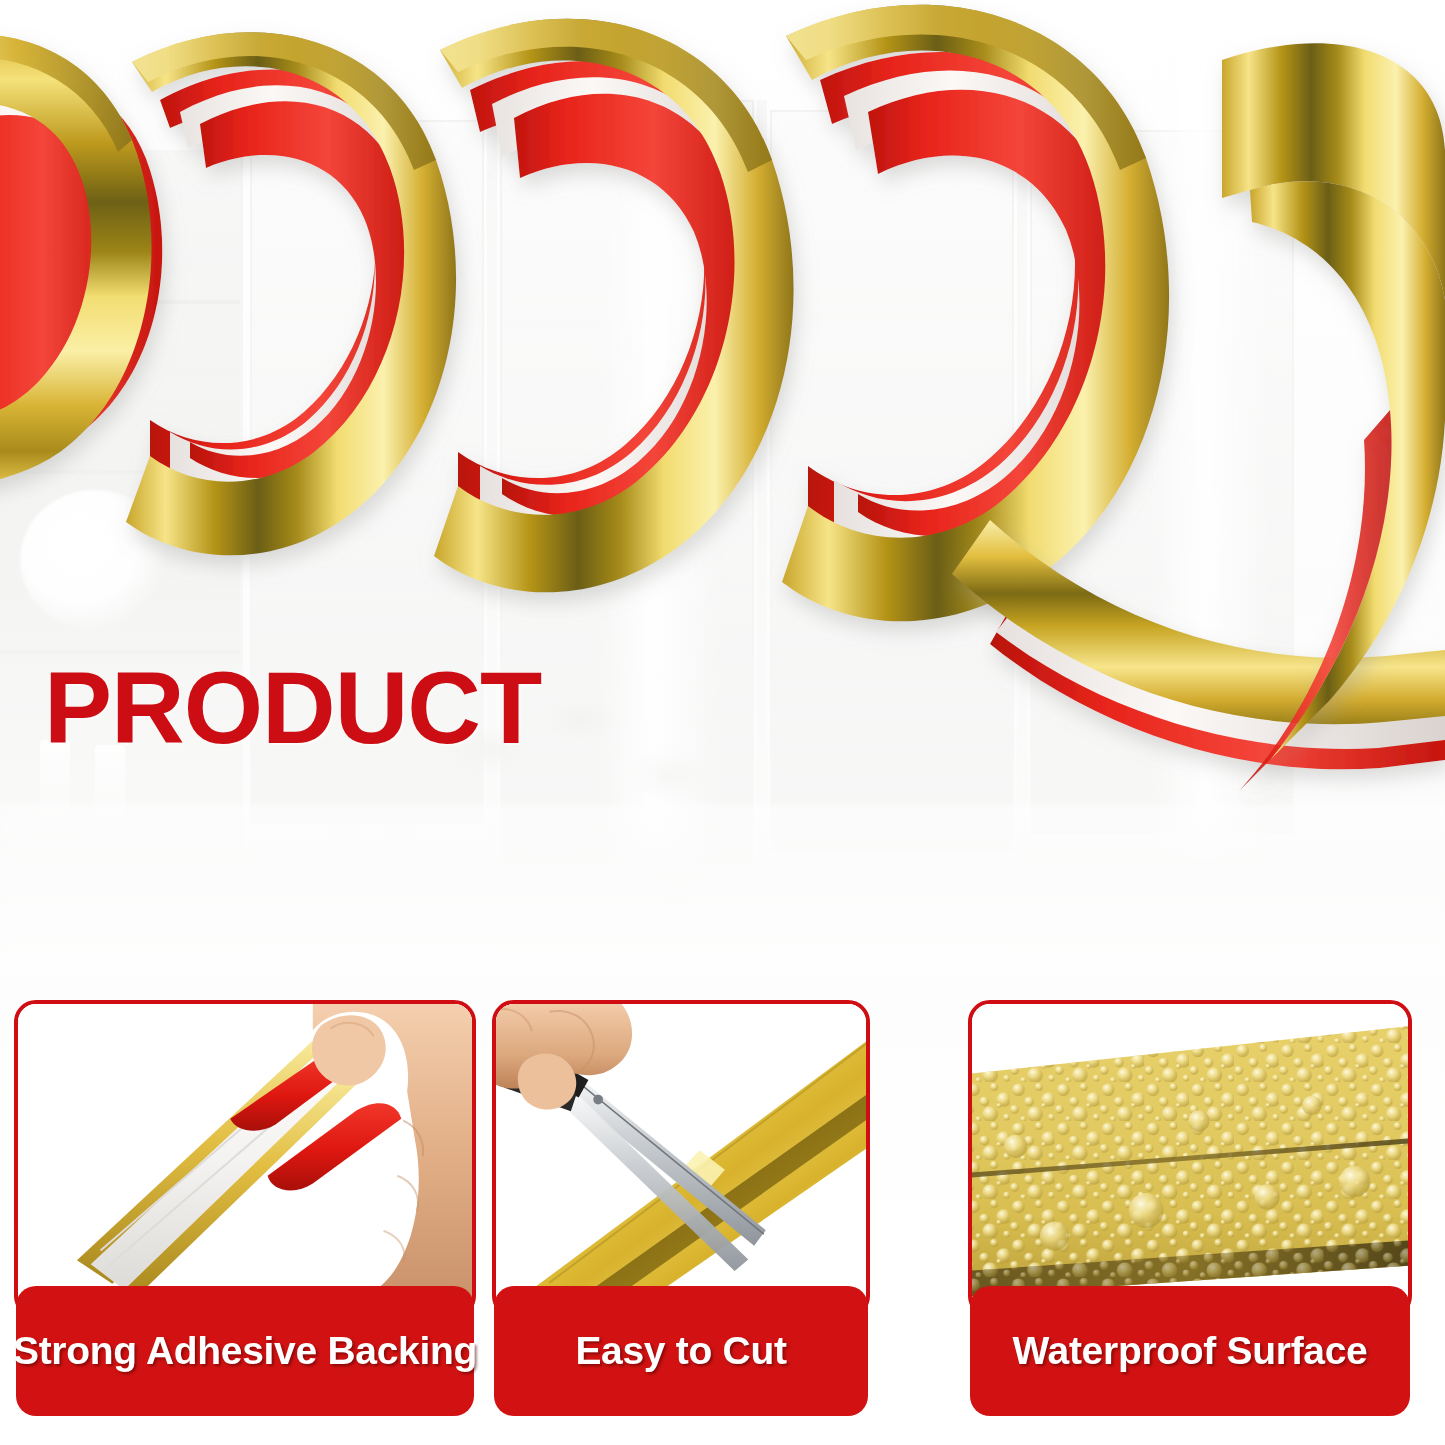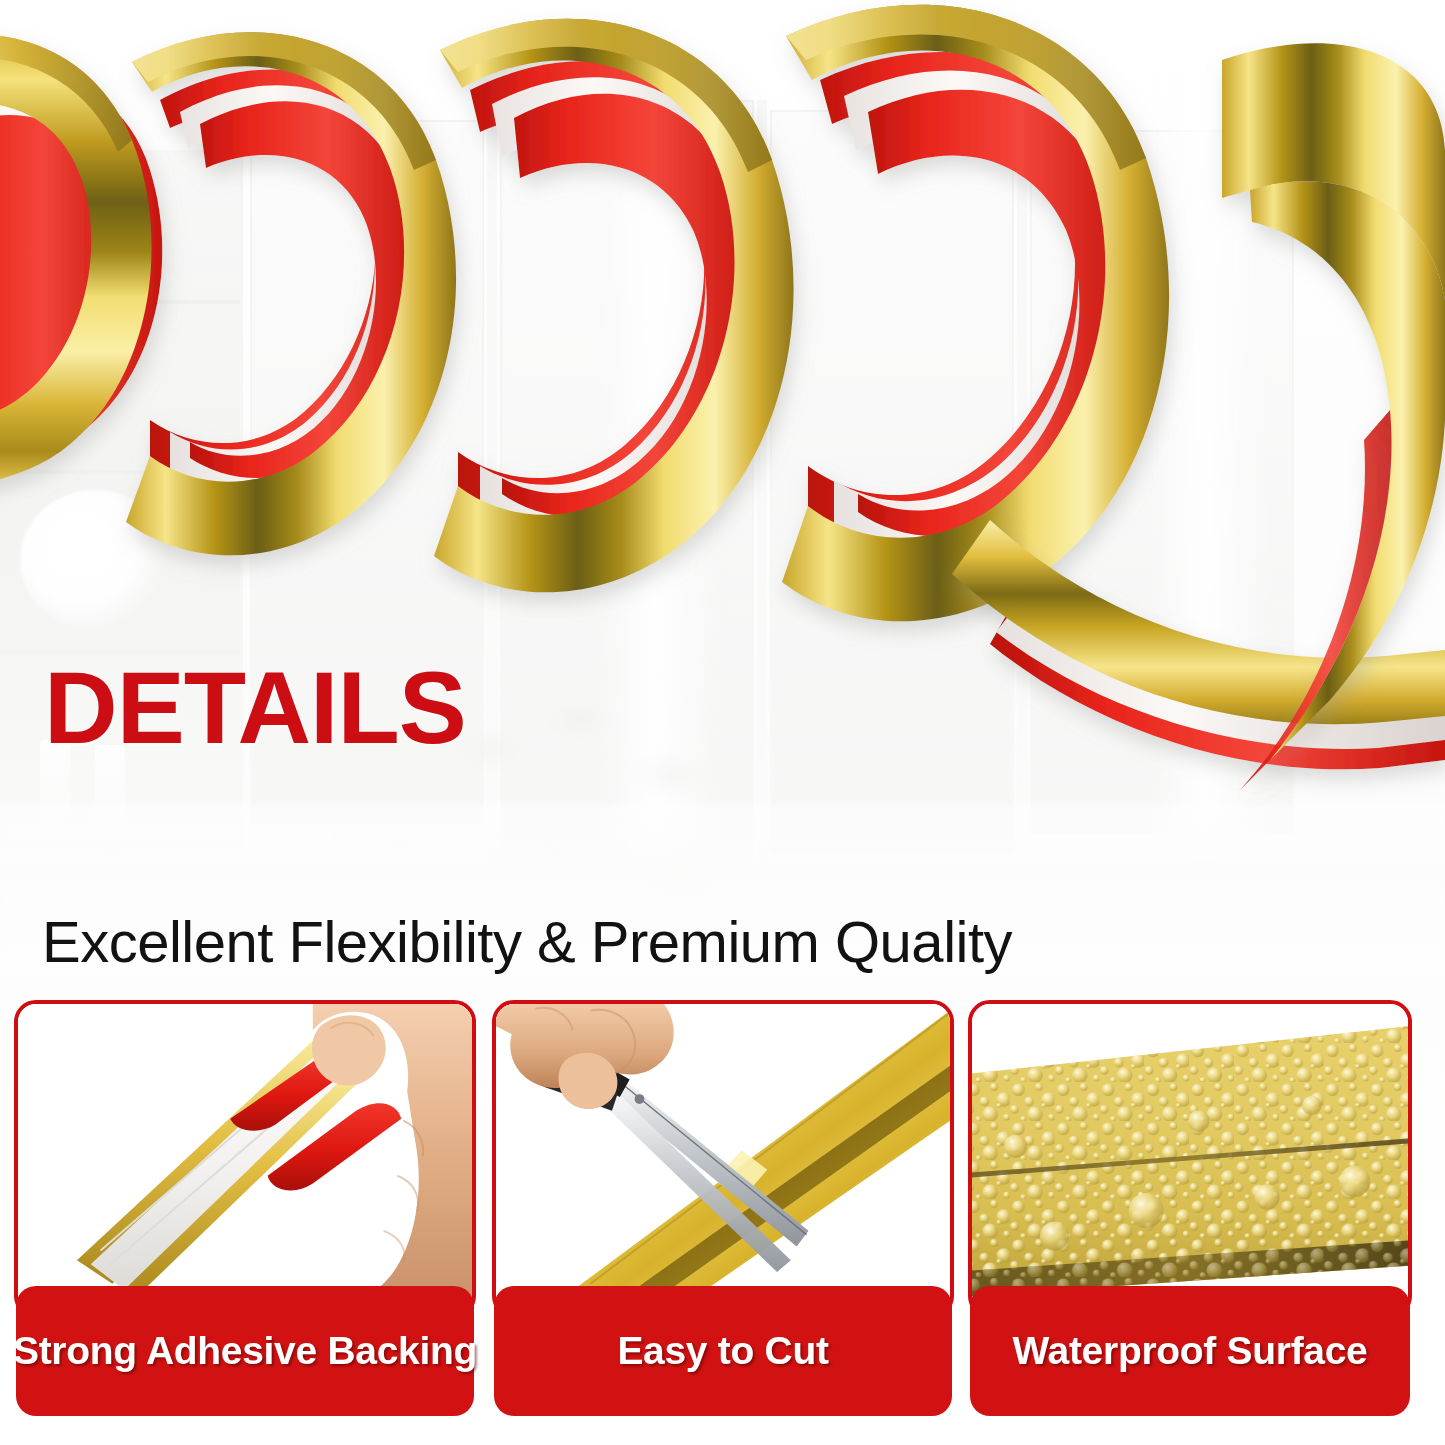--- a/index.html
+++ b/index.html
@@ -172,21 +172,21 @@
     color: #ffffff;
     font-size: 39px;
     font-weight: 700;
     letter-spacing: -.3px;
     text-shadow: 2px 2px 3px rgba(80,0,0,.55);
     font-family: "Liberation Sans", sans-serif;
     white-space: nowrap;
     text-align: right;
   }
   .f1 { left: 14px;  width: 462px; }
-  .f2 { left: 492px; width: 462px; }
+  .f2 { left: 492px; width: 378px; }
   .f3 { left: 968px; width: 444px; }
 
   .photo svg { display: block; width: 100%; height: 100%; }
 </style>
 </head>
 <body>
 
 <div class="canvas">
 
   <div class="bg-scene">
@@ -336,23 +336,22 @@
         <path d="M 1250,190 C 1348,160 1430,210 1445,300 L 1445,420
                  C 1440,520 1400,620 1330,700 L 1270,760
                  C 1360,650 1400,520 1390,410 C 1382,310 1330,240 1252,222 Z" fill="url(#goldFaceV)"></path>
         <path d="M 1390,410 C 1400,520 1360,650 1270,760 L 1240,790
                  C 1330,690 1372,556 1364,440 Z" fill="url(#adhesiveRed)" opacity=".9"></path>
       </g>
     </svg>
   </div>
 
   <div class="headline" style="color:#CC0D13;">
-    <span class="ln">DETAILS</span>
+    <span class="ln">PRODUCT</span>
   </div>
-  <div class="subhead">Excellent Flexibility &amp; Premium Quality</div>
 
   <div class="features">
 
     <div class="feature f1">
       <div class="photo">
         <svg viewBox="0 0 462 318" preserveAspectRatio="xMidYMid slice" xmlns="http://www.w3.org/2000/svg" aria-hidden="true">
           <defs>
             <linearGradient id="skin1" x1="0" y1="0" x2="0" y2="1">
               <stop offset="0%" stop-color="#F4CFAF"></stop>
               <stop offset="45%" stop-color="#E3B189"></stop>

